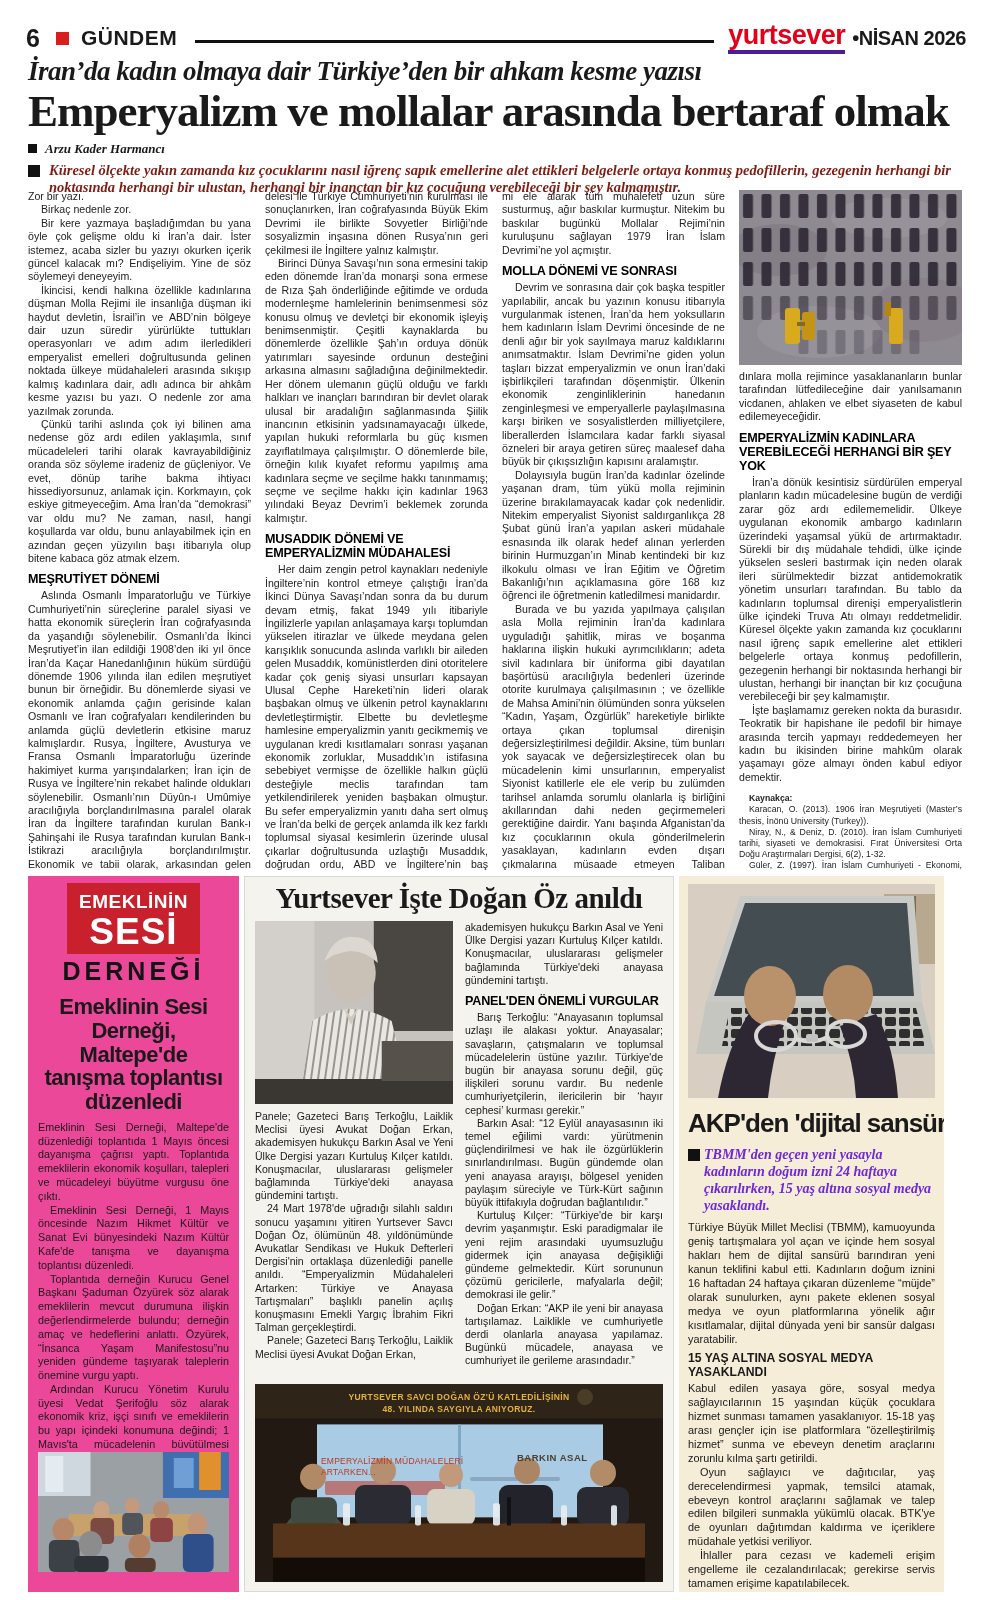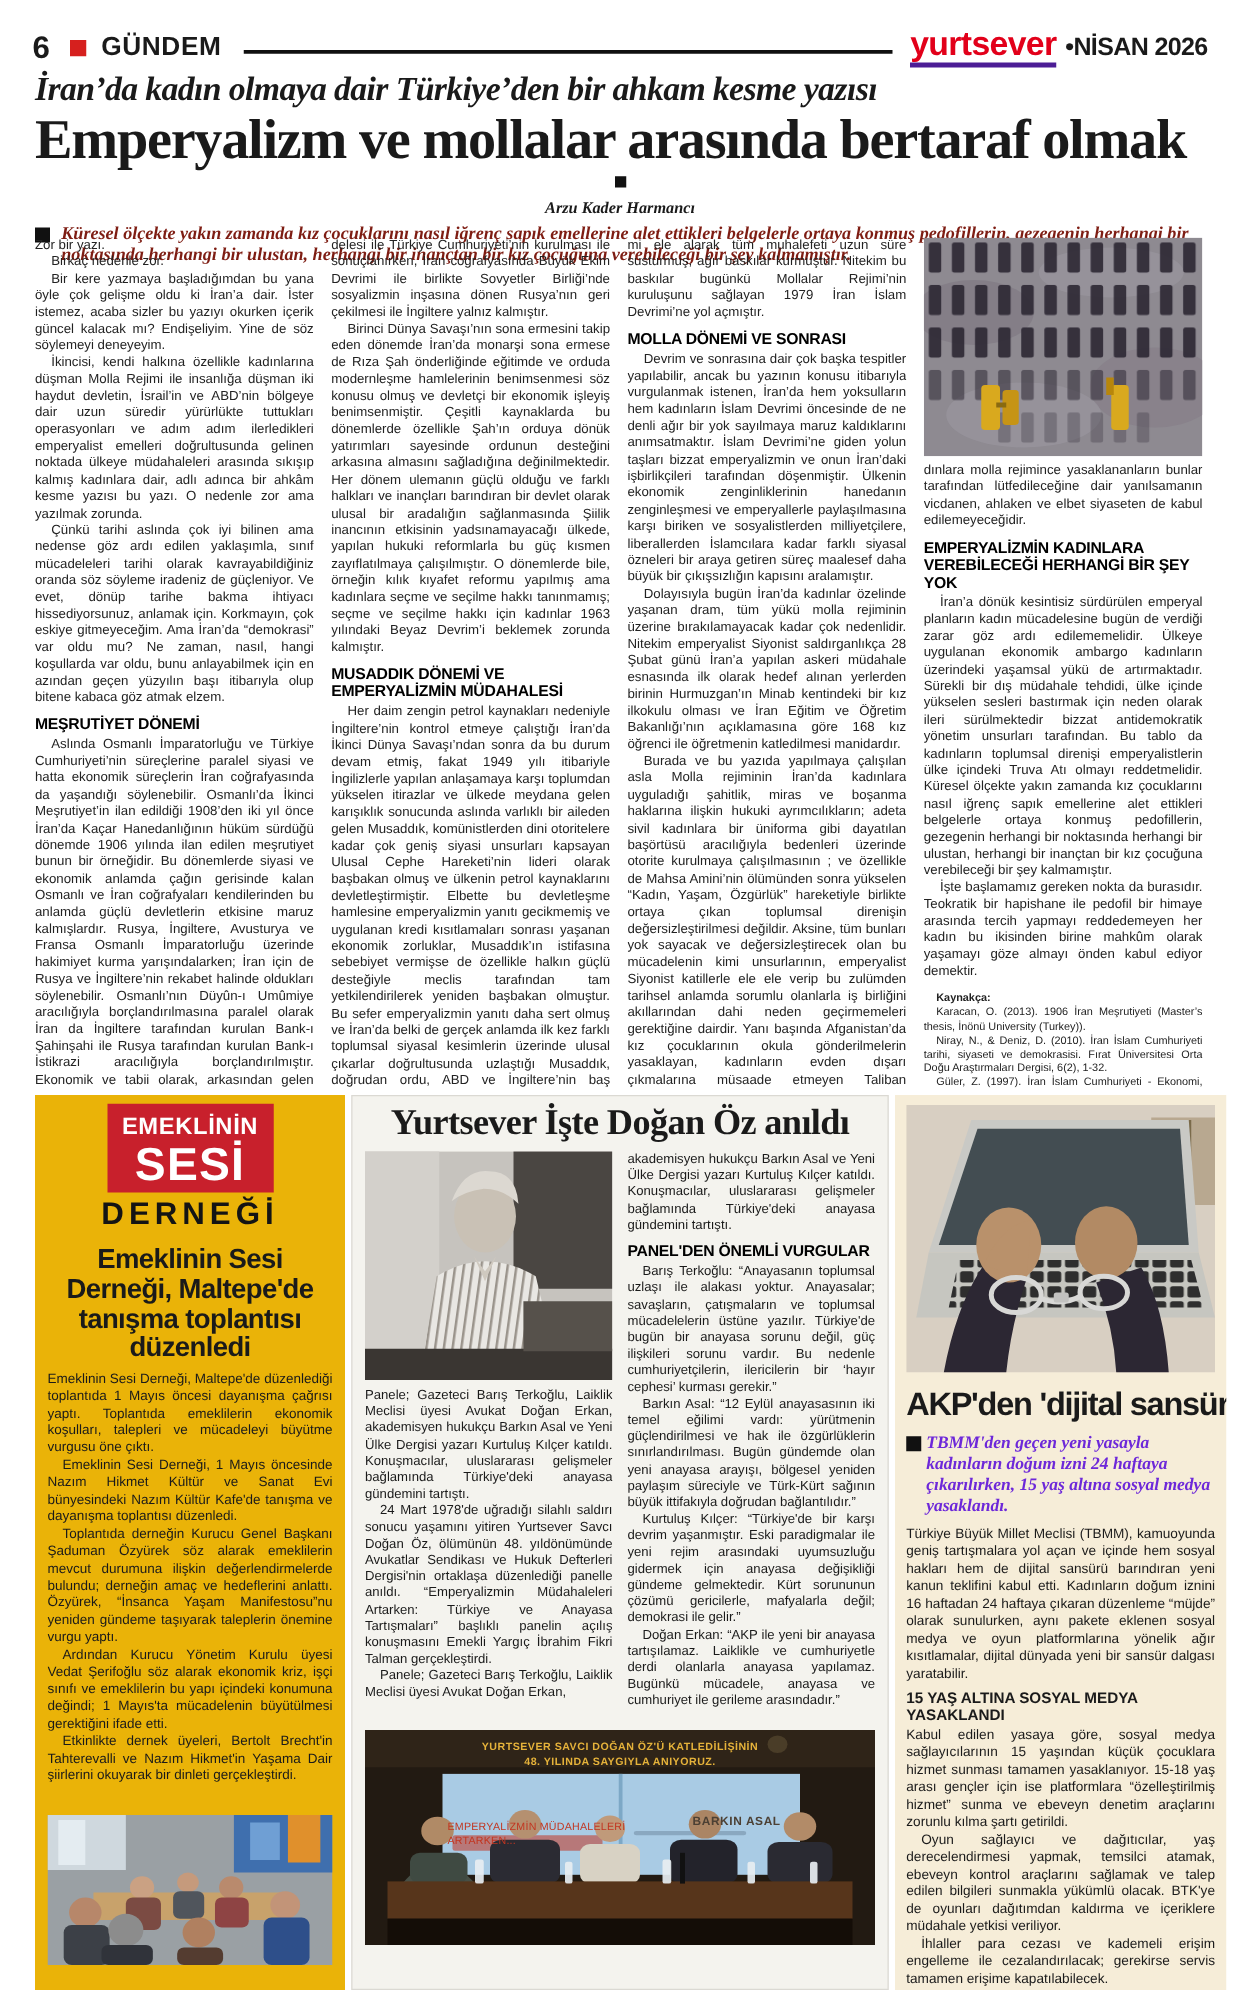--- a/index.html
+++ b/index.html
@@ -12,41 +12,41 @@
   .hdr-sq { width:13px; height:13px; background:#d6201e; margin:0 12px 0 16px; }
   .hdr-section { font-size:21px; font-weight:bold; letter-spacing:0.5px; }
   .hdr-rule { flex:1; height:3px; background:#101010; margin:6px 14px 0 18px; }
   .hdr-brand { color:#e2001a; font-size:27px; font-weight:900; line-height:1; border-bottom:4px solid #4c1d95; padding-bottom:1px; letter-spacing:-0.5px; }
   .hdr-issue { font-size:20px; font-weight:bold; margin-left:7px; letter-spacing:-0.5px; }
 
   
   .lead-head { position:absolute; top:56px; left:28px; right:28px; }
   .kicker { font-family:"Liberation Serif", serif; font-style:italic; font-weight:bold; font-size:27px; letter-spacing:-0.5px; }
   .headline { font-family:"Liberation Serif", serif; font-weight:bold; font-size:45px; letter-spacing:-1px; line-height:1.02; margin-top:2px; white-space:nowrap; }
-  .byline { margin-top:6px; font-family:"Liberation Serif", serif; font-style:italic; font-weight:bold; font-size:13px; display:flex; align-items:center; gap:8px;flex-direction:column; }
+  .byline { margin-top:6px; font-family:"Liberation Serif", serif; font-style:italic; font-weight:bold; font-size:13px; display:flex; align-items:center; gap:8px; }
   .sq { display:inline-block; width:9px; height:9px; background:#111; flex:none; }
   .sq-big { width:12px; height:12px; margin-top:3px; }
   .standfirst { margin-top:5px; display:flex; gap:9px; color:#7e1d13; font-family:"Liberation Serif", serif; font-style:italic; font-weight:bold; font-size:14.5px; line-height:1.18; }
 
   
   .main-cols { position:absolute; top:190px; left:28px; width:936px; height:680px; display:flex; gap:14px; }
   .col { width:223px; flex:none; overflow:hidden; text-align:justify; font-size:10.6px; line-height:13.4px; color:#222; }
   .col p { text-indent:13px; }
   .col p.p0 { text-indent:0; }
   .subhead { font-weight:900; font-size:12.6px; line-height:1.12; letter-spacing:-0.2px; margin:7px 0 3px; text-align:left; text-indent:0 !important; color:#000; }
   .refs { margin-top:9px; font-size:8.7px; line-height:11.2px; }
   .refs p { text-indent:10px; }
   .refs .refhead { font-weight:bold; }
   .photo-frame { width:100%; display:block; margin-bottom:5px; }
   .photo-frame svg { display:block; width:100%; }
 
   
   .bottom { position:absolute; top:876px; left:28px; width:936px; height:716px; display:flex; gap:5px; }
   .panel { overflow:hidden; }
-  .panel-left { width:248px; flex:none; background:#eab308; padding:7px 10px 20px; display:flex; flex-direction:column; }
+  .panel-left { width:211px; flex:none; background:#ec4899; padding:7px 10px 20px; display:flex; flex-direction:column; }
   .panel-mid { width:430px; flex:none; background:#f4f3ee; border:1px solid #dbd9d3; padding:5px 10px 8px; }
   .panel-right { width:265px; flex:none; background:#f6edd8; padding:8px 9px; }
 
   
   .logo-wrap { text-align:center; }
   .logo-red { display:inline-block; background:#c8202c; color:#fff; padding:9px 12px 4px; line-height:1; }
   .logo-l1 { font-size:19px; font-weight:900; letter-spacing:0.5px; }
   .logo-l2 { font-size:37px; font-weight:900; letter-spacing:1px; margin-top:2px; }
   .logo-l3 { font-size:25px; font-weight:900; letter-spacing:4px; color:#141414; margin-top:3px; }
   .left-headline { font-size:22px; font-weight:900; text-align:center; line-height:1.08; letter-spacing:-0.5px; margin:9px 0 7px; }
@@ -57,21 +57,21 @@
   .left-photo svg { display:block; width:100%; height:100%; }
 
   
   .mid-headline { font-family:"Liberation Serif", serif; font-weight:bold; font-size:29px; letter-spacing:-0.5px; text-align:center; border-bottom:0; margin-bottom:6px; white-space:nowrap; }
   .mid-cols { display:flex; gap:12px; height:456px; overflow:hidden; }
   .mid-col { flex:1; font-size:10.5px; line-height:13.2px; text-align:justify; overflow:hidden; }
   .mid-col p { text-indent:12px; }
   .mid-col p.p0 { text-indent:0; }
   .mid-portrait { width:100%; height:183px; margin-bottom:6px; }
   .mid-portrait svg { display:block; width:100%; height:100%; }
-  .mid-photo { position:relative; height:172px; margin-top:7px; }
+  .mid-photo { position:relative; height:198px; margin-top:7px; }
   .mid-photo svg { display:block; width:100%; height:100%; }
   .ph-banner { position:absolute; left:0; right:0; top:7px; text-align:center; color:#e5b23a; font-weight:bold; font-size:8.5px; letter-spacing:0.4px; line-height:1.45; }
   .ph-slide-red { position:absolute; left:66px; top:72px; width:150px; color:#c23520; font-weight:400; font-size:8.5px; line-height:1.35; letter-spacing:0.2px; }
   .ph-slide-name { position:absolute; left:262px; top:68px; color:#4c4034; font-weight:900; font-size:9.5px; letter-spacing:0.5px; }
 
   
   .right-photo { height:214px; }
   .right-photo svg { display:block; width:100%; height:100%; }
   .right-headline { font-size:26px; font-weight:900; letter-spacing:-1px; margin:10px 0 7px; white-space:nowrap; }
   .right-standfirst { display:flex; gap:4px; font-family:"Liberation Serif", serif; font-style:italic; font-weight:bold; font-size:14px; line-height:1.22; color:#6d28d9; }

